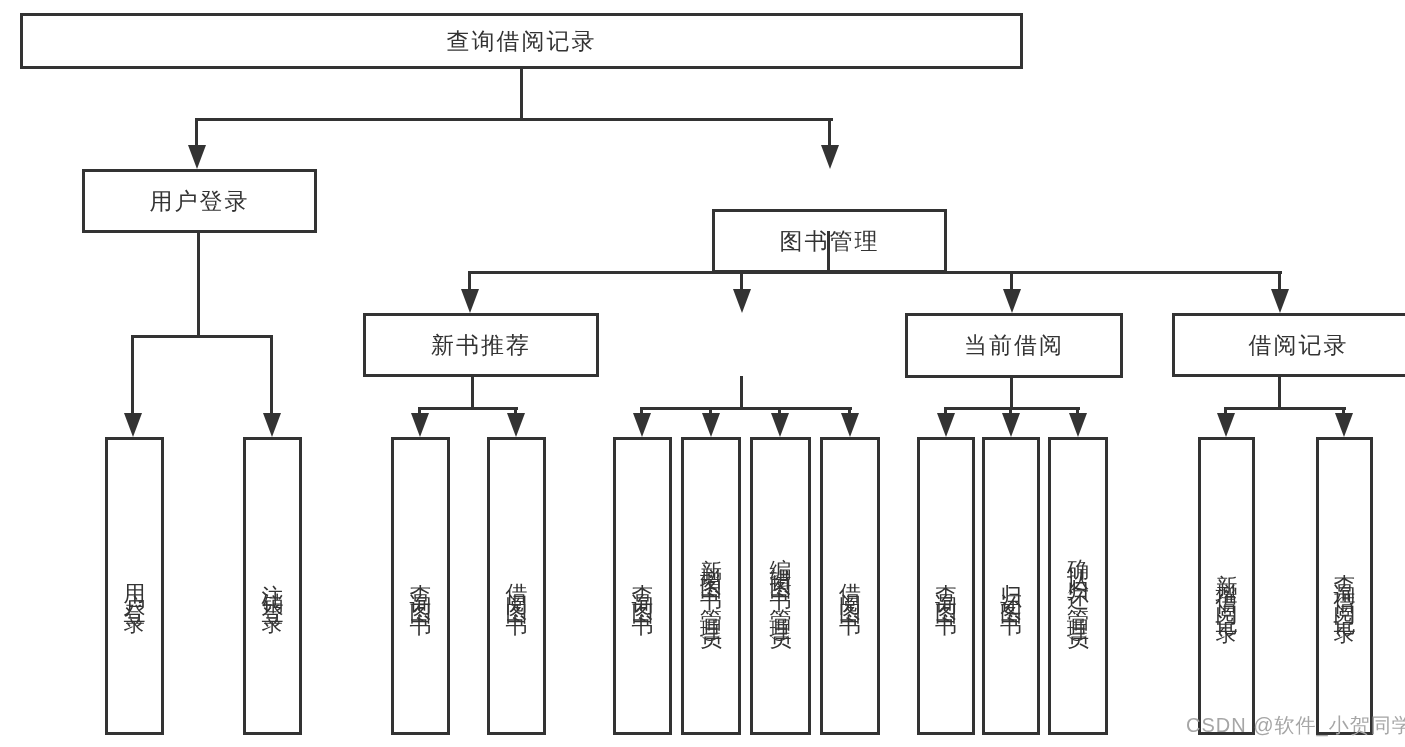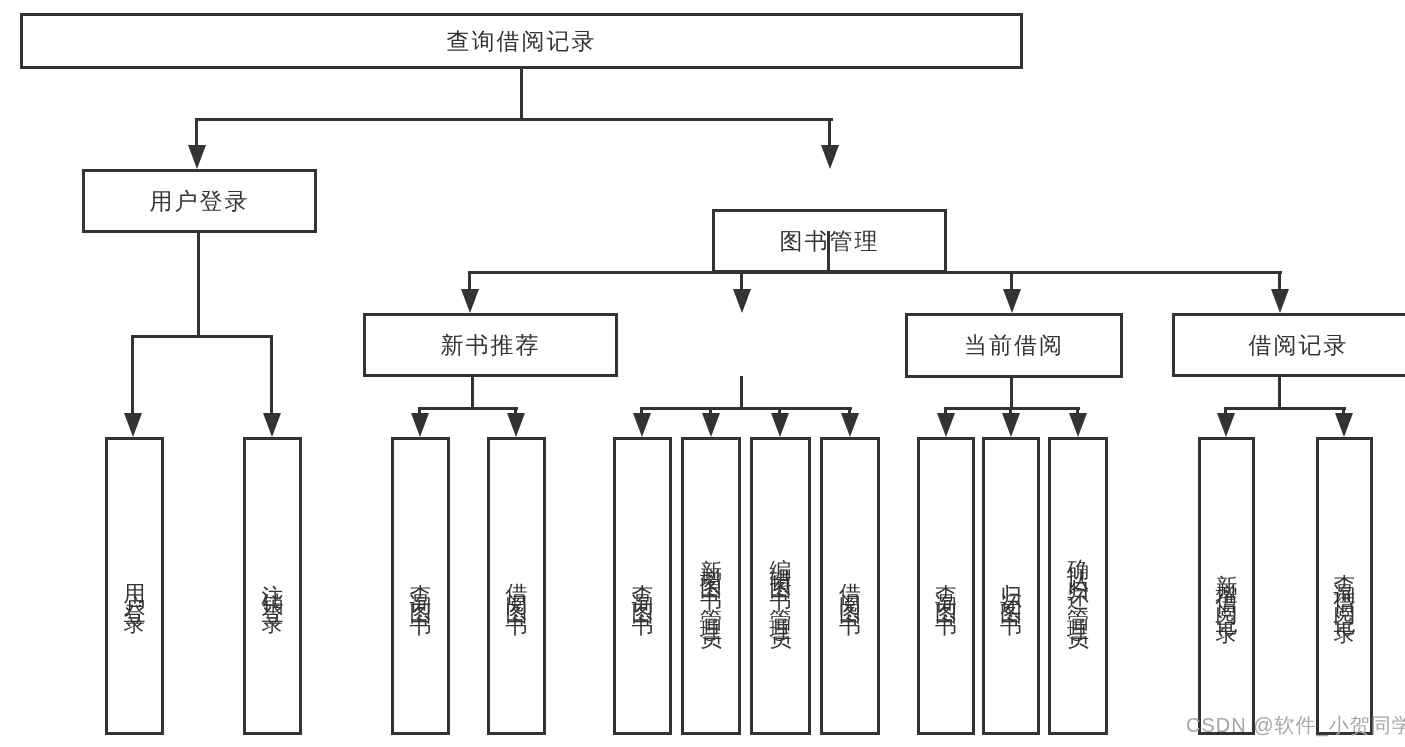--- a/index.html
+++ b/index.html
@@ -57,21 +57,21 @@
 </head>
 <body>
 
 <div class="canvas">
 
   <div class="box hbox" style="left:20px;top:13px;width:1003px;height:56px;">查询借阅记录</div>
 
   <div class="box hbox" style="left:82px;top:169px;width:235px;height:64px;">用户登录</div>
   <div class="box hbox" style="left:712px;top:169px;width:235px;height:64px;margin-top:40px;">图书管理</div>
 
-  <div class="box hbox" style="left:363px;top:313px;width:255px;height:64px;">新书推荐</div>
+  <div class="box hbox" style="left:363px;top:313px;width:236px;height:64px;">新书推荐</div>
   <div class="box hbox" style="left:905px;top:313px;width:218px;height:65px;font-family:Liberation Serif, serif;">当前借阅</div>
   <div class="box hbox" style="left:1172px;top:313px;width:253px;height:64px;">借阅记录</div>
 
   <div class="box vbox" style="left:105px;top:437px;width:59px;height:298px;">用户登录</div>
   <div class="box vbox" style="left:243px;top:437px;width:59px;height:298px;">注销登录</div>
 
   <div class="box vbox" style="left:391px;top:437px;width:59px;height:298px;">查询图书</div>
   <div class="box vbox" style="left:487px;top:437px;width:59px;height:298px;">借阅图书</div>
 
   <div class="box vbox" style="left:613px;top:437px;width:59px;height:298px;">查询图书</div>

